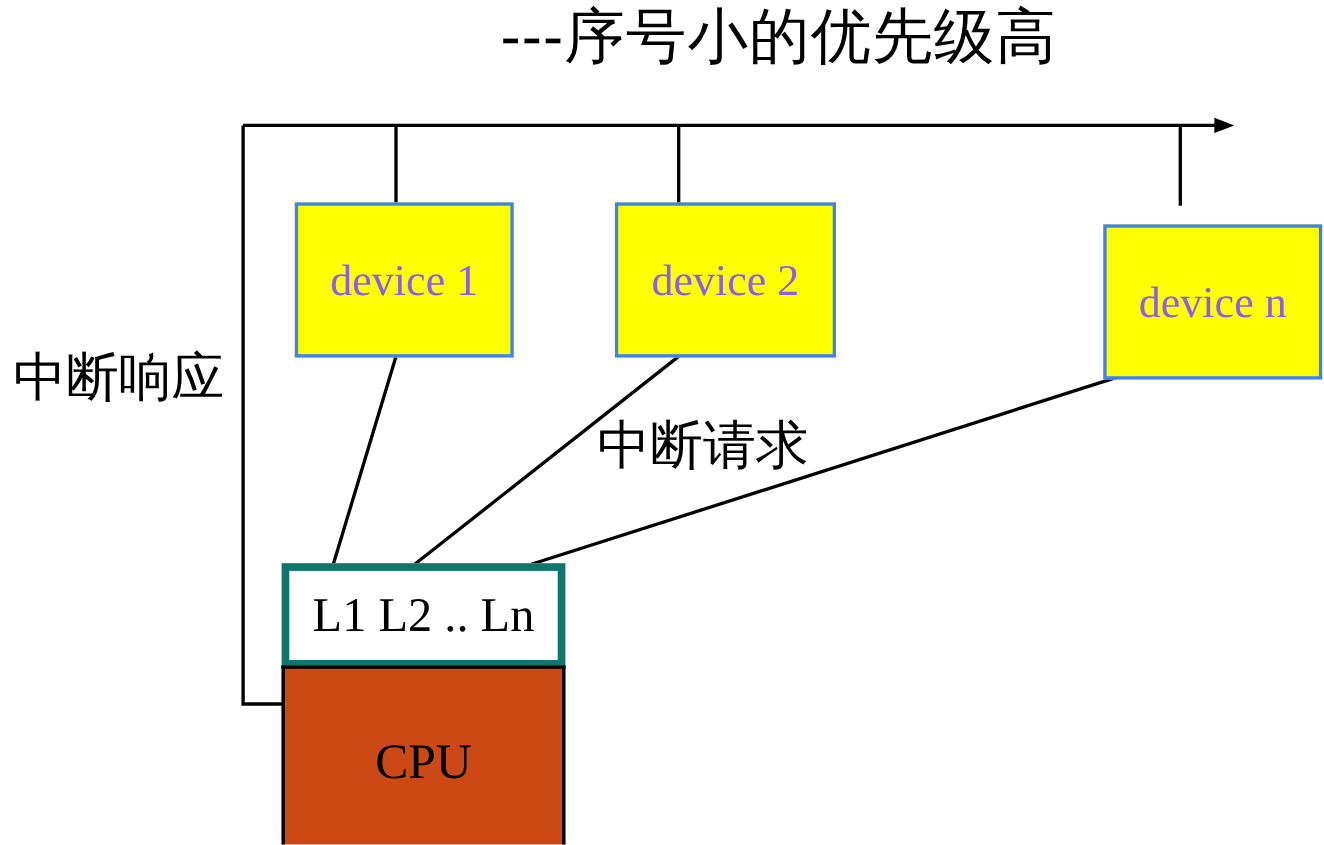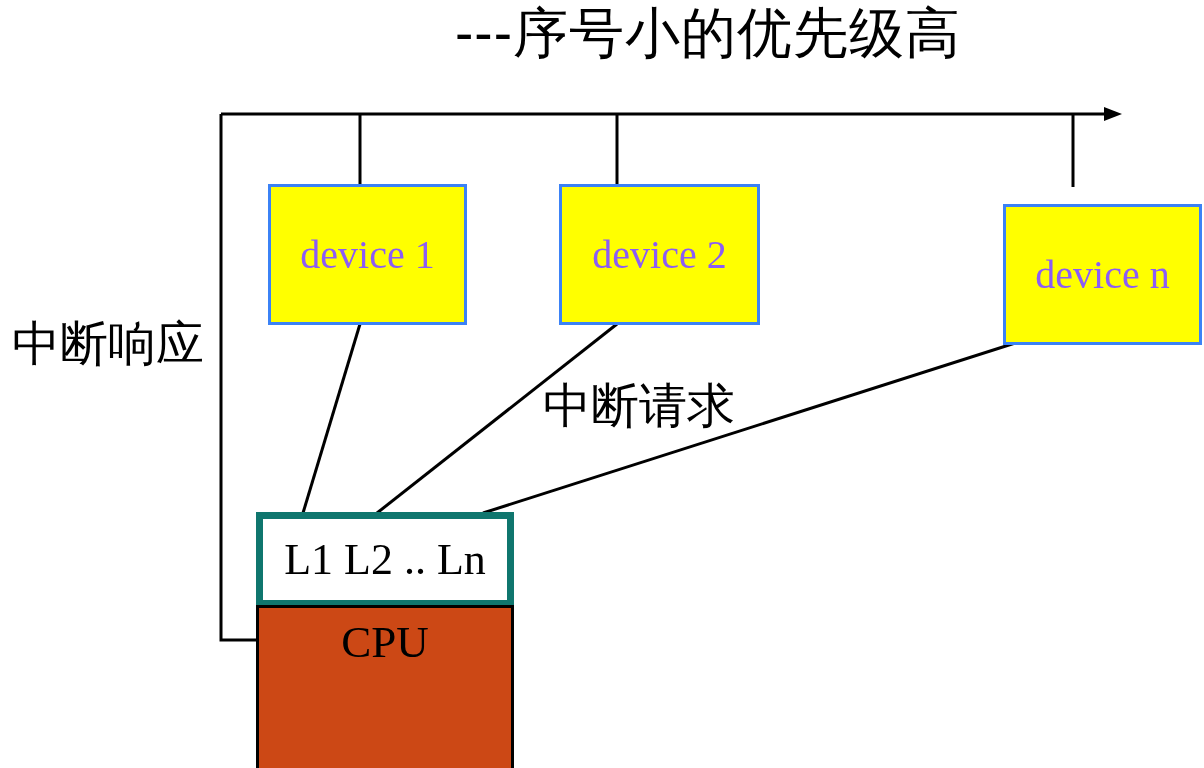--- a/index.html
+++ b/index.html
@@ -75,21 +75,21 @@
   #cpu-box {
     position: absolute;
     left: 0; top: 93px;
     width: 258px;
     height: 163px;
     background: #CC4815;
     border: 3px solid #000000;
     border-bottom: none;
     box-sizing: border-box;
     display: flex;
-    align-items: flex-start;
+    align-items: center;
     justify-content: center;
     font-size: 45px;
     line-height: 52px;
     padding-top: 8px;
     color: #000000;
   }
   .cjk-label {
     position: absolute;
     font-size: 48px;
     line-height: 56px;

